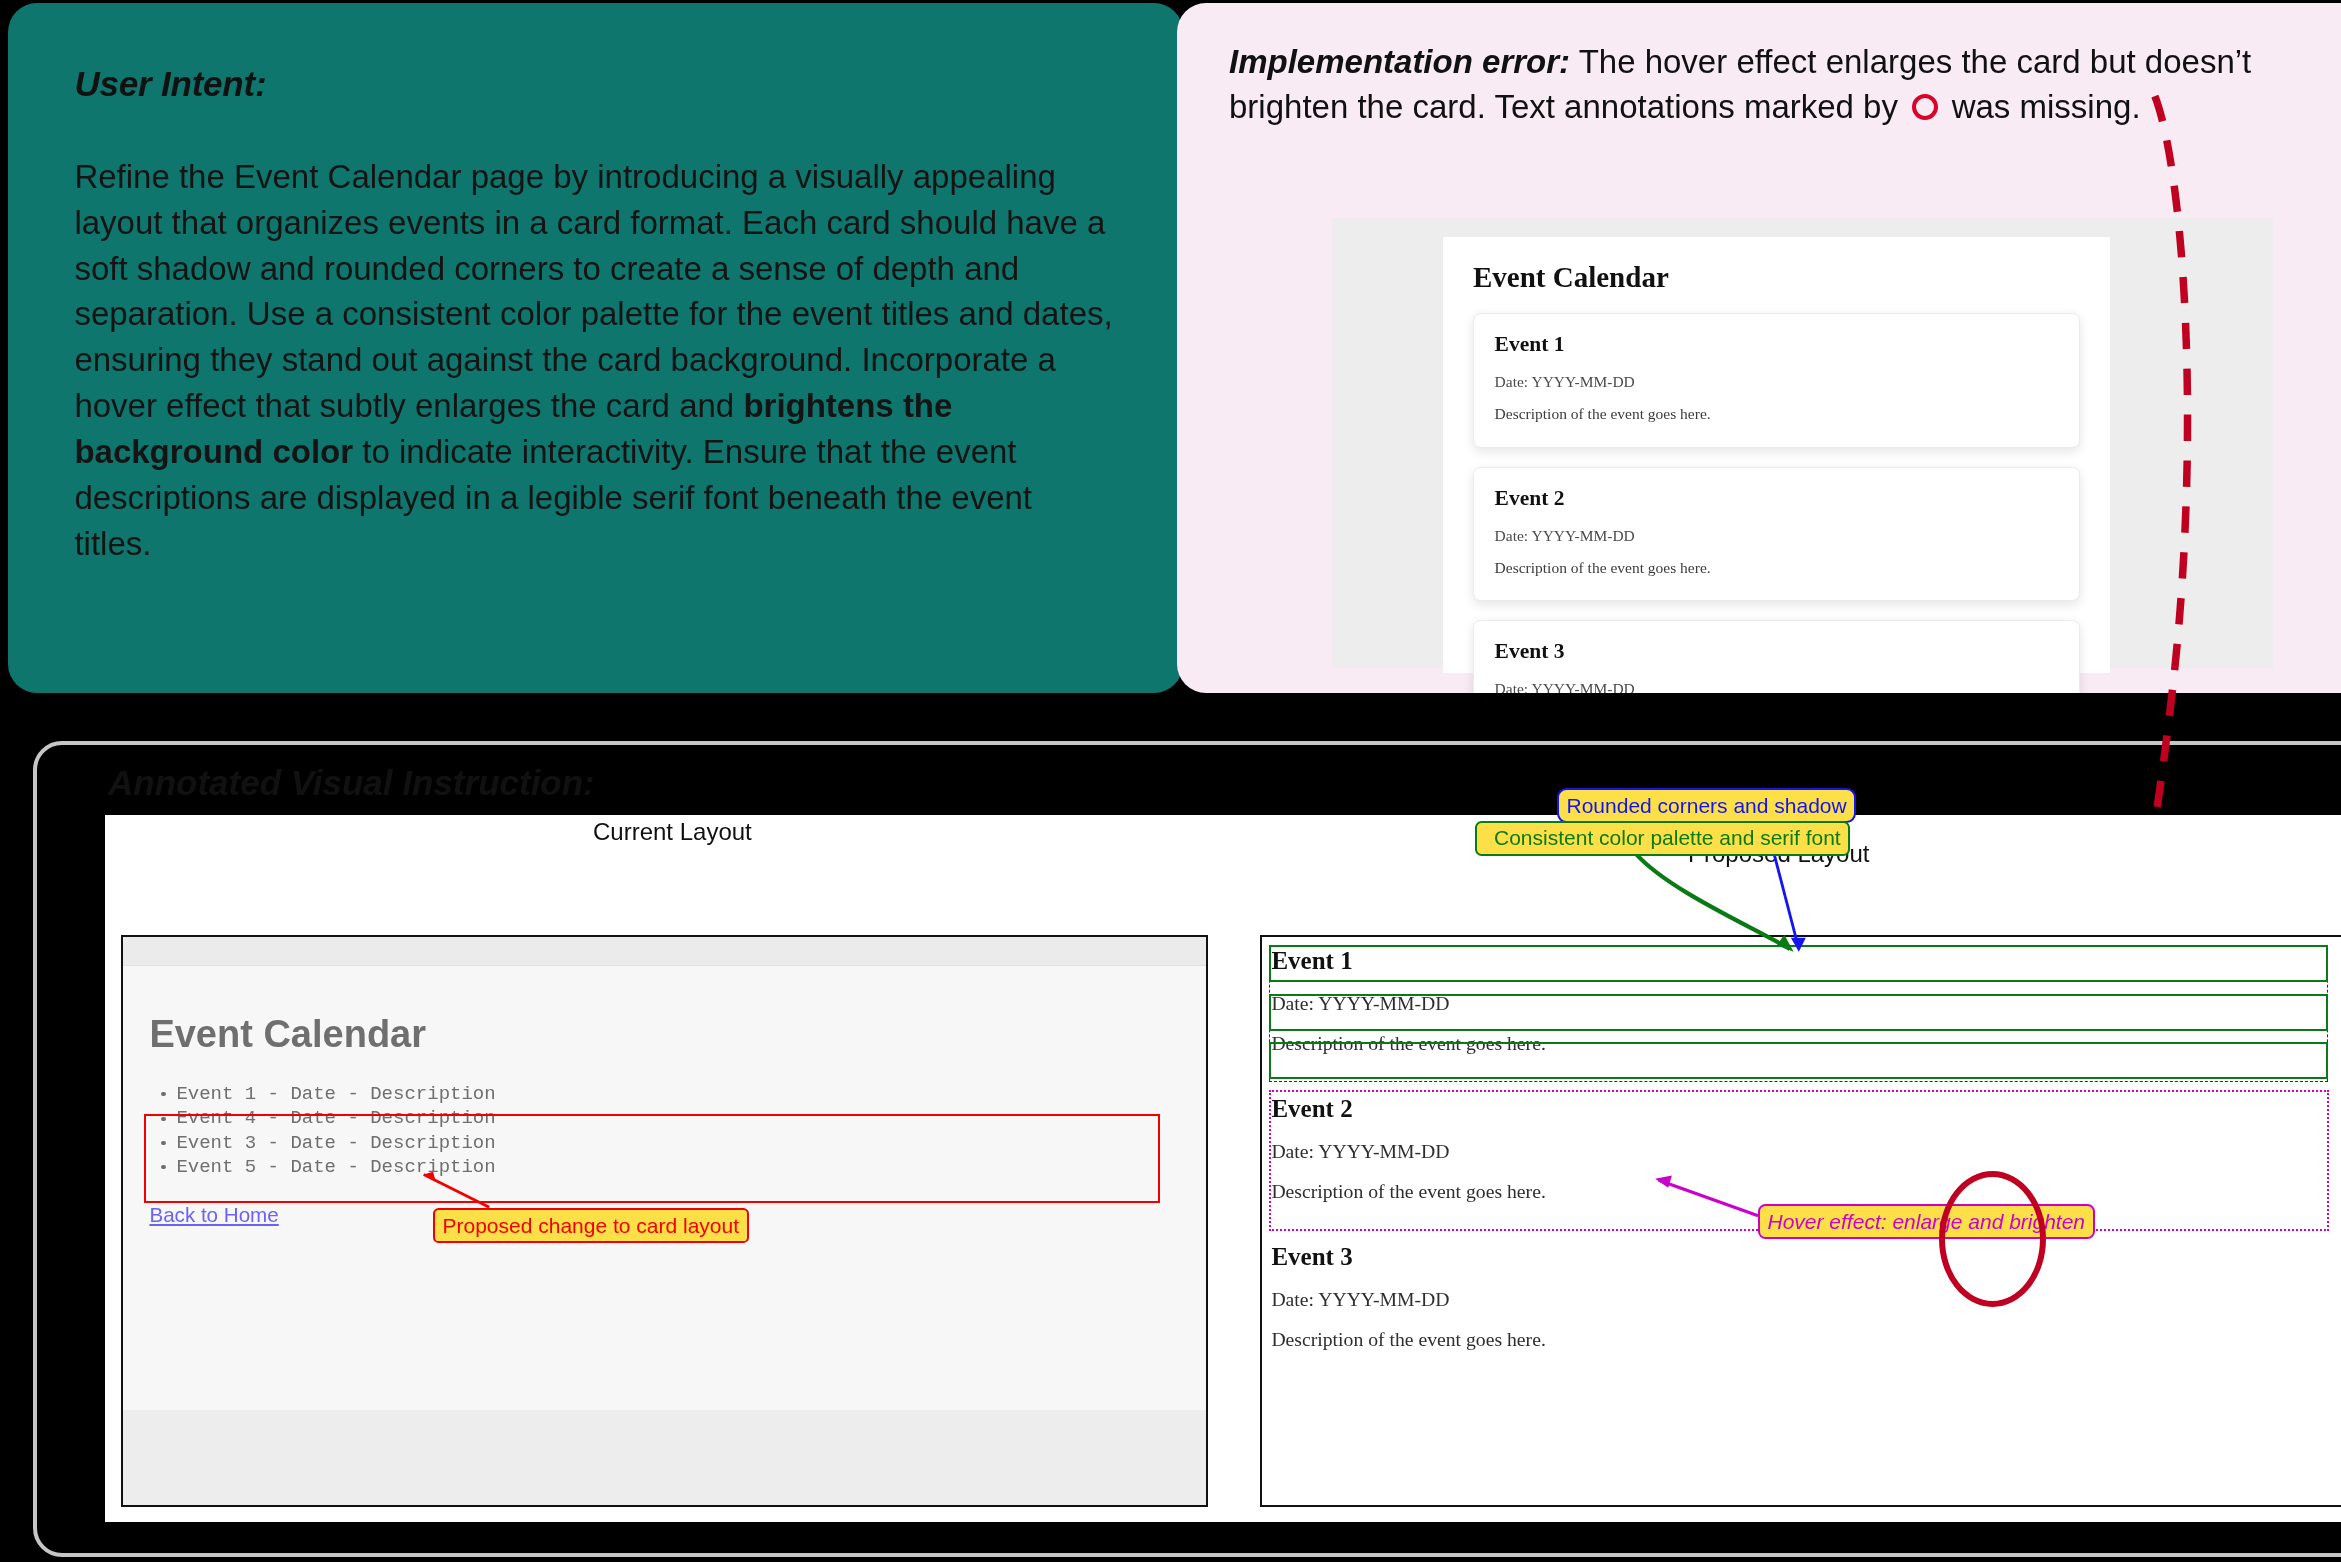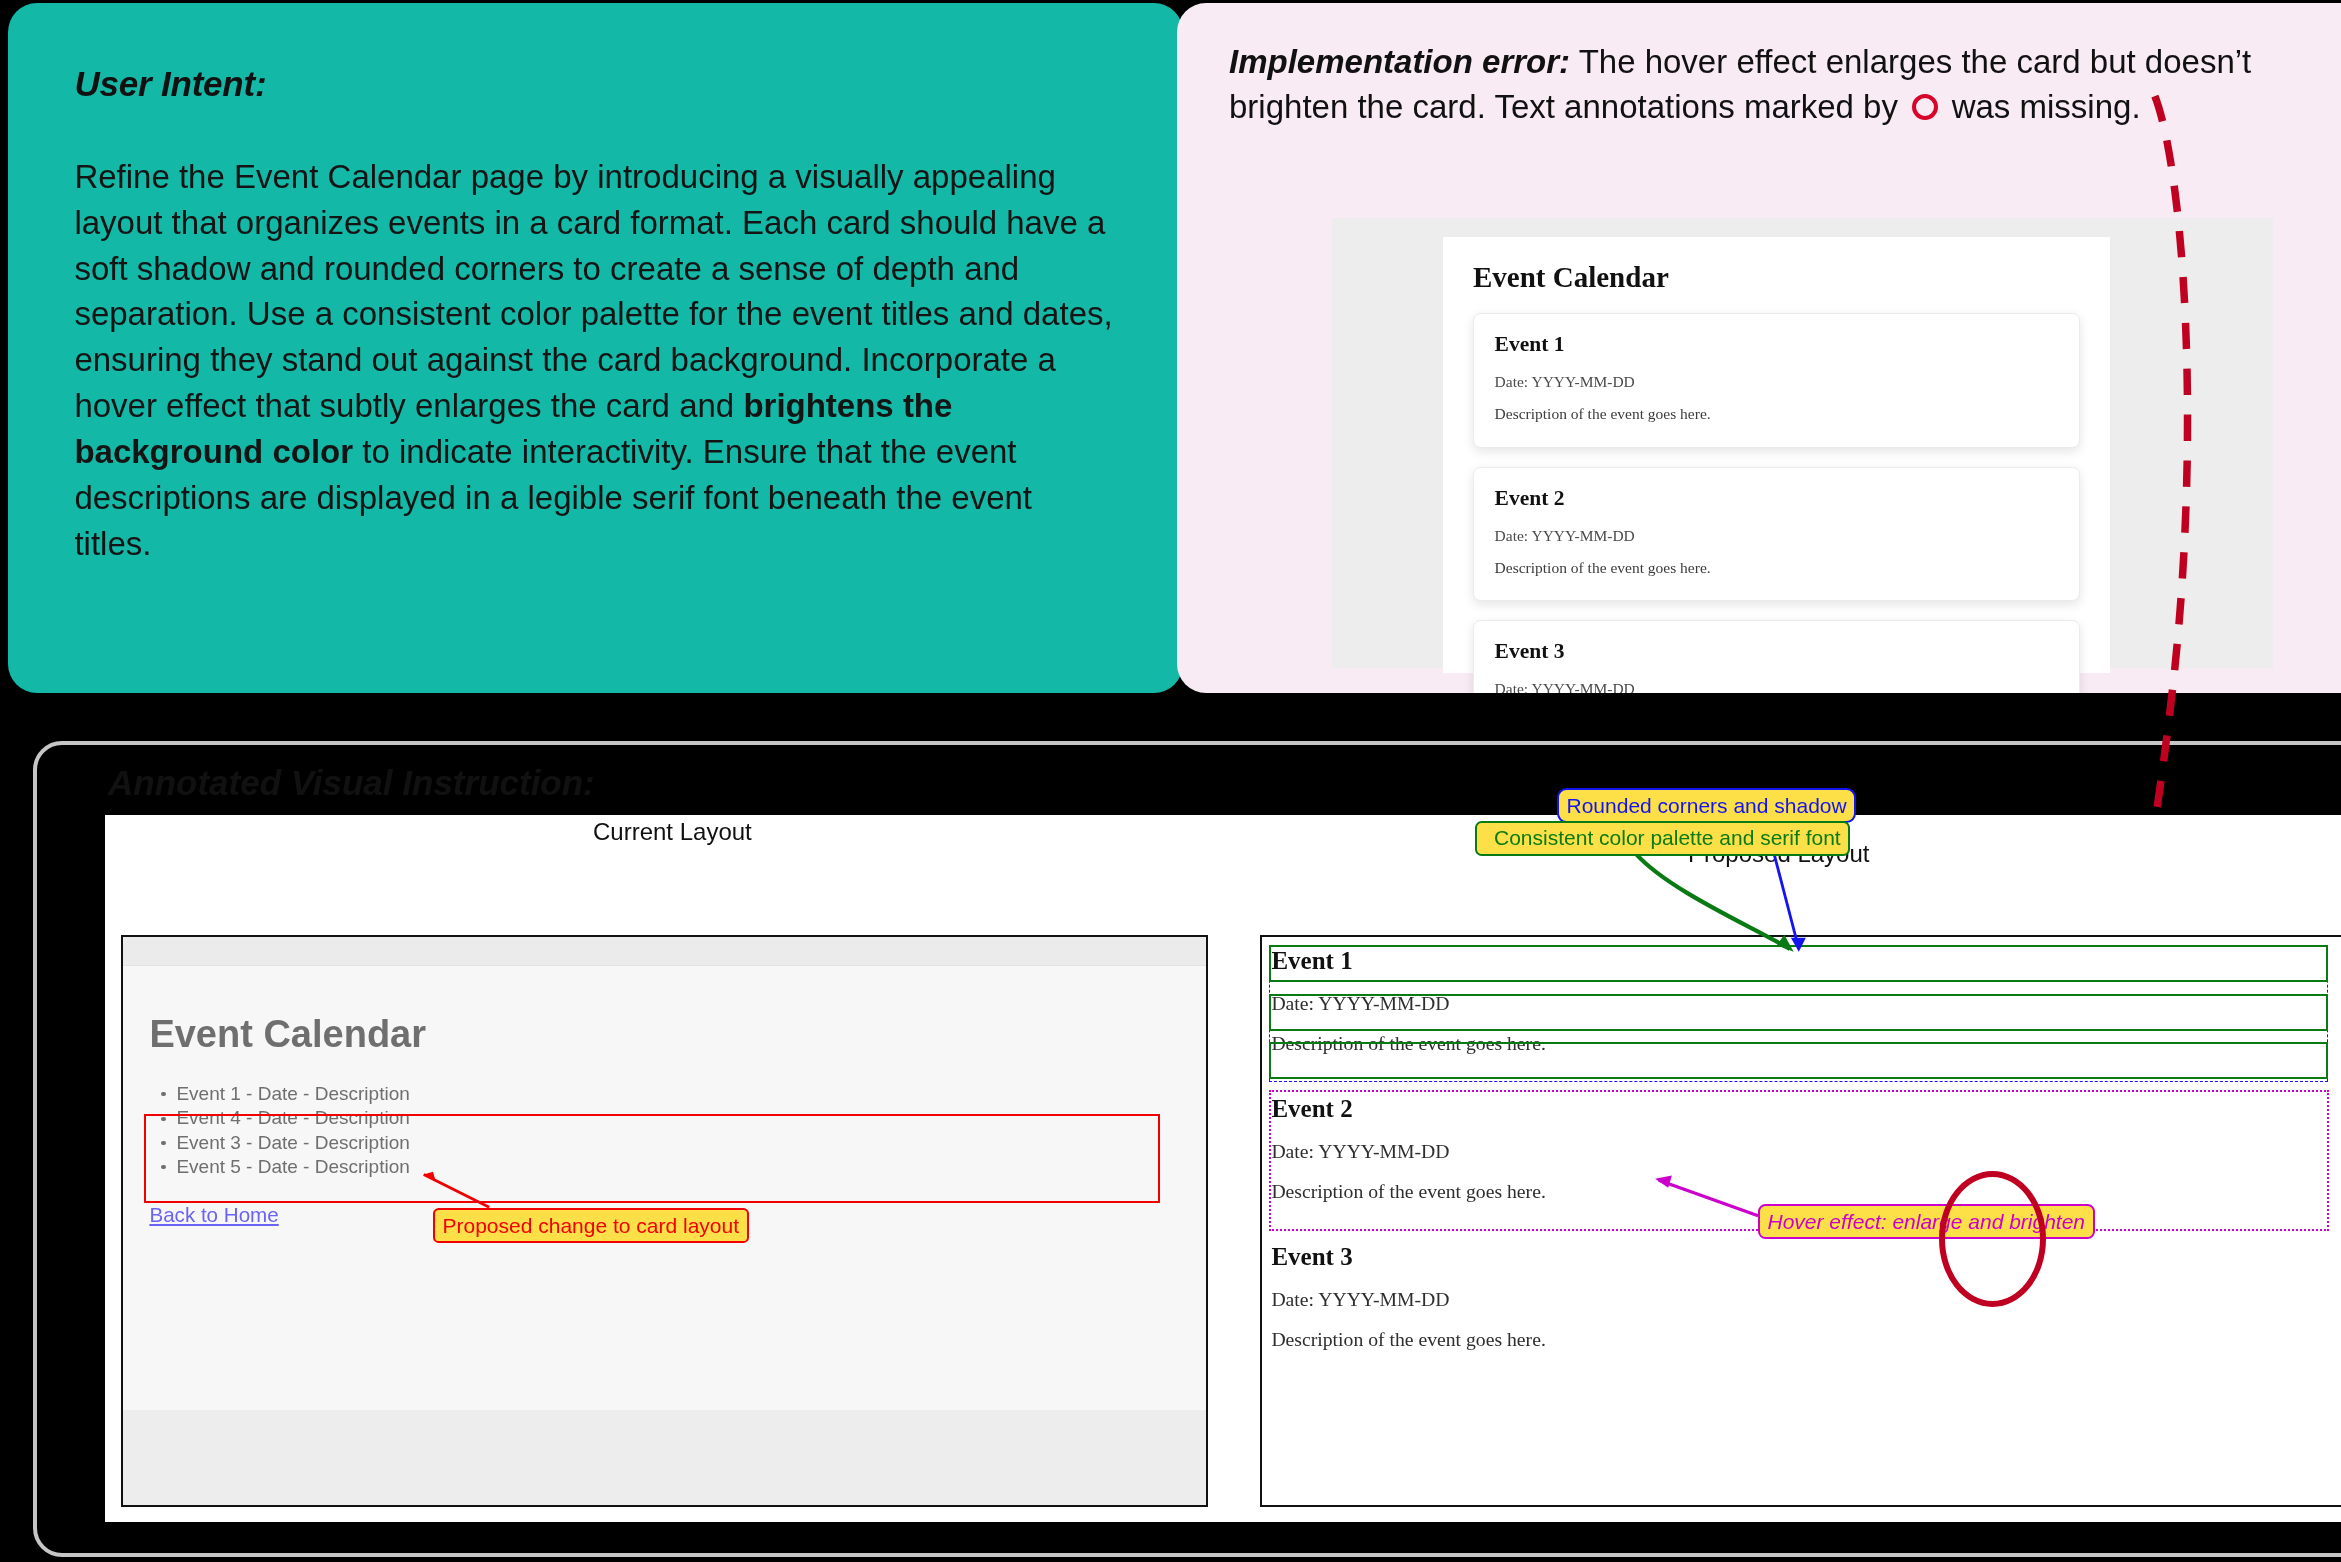--- a/index.html
+++ b/index.html
@@ -8,21 +8,21 @@
     background: #000000;
     font-family: "Liberation Sans", sans-serif;
     overflow: hidden;
   }
   .stage { position: relative; width: 2428px; height: 1563px; background:#000; }
 
   
   .intent-card {
     position: absolute; left: 8.4px; top: 2.8px;
     width: 1175px; height: 690px;
-    background: #14b8a6;
+    background: #0f766e;
     border-radius: 29px;
     padding: 61px 66px 0 66px;
   }
   .intent-title {
     font-size: 35px; font-weight: bold; font-style: italic;
     color: #111; letter-spacing: -0.2px;
   }
   .intent-body {
     margin-top: 50px;
     font-size: 33px; line-height: 1.39; color: #141414;
@@ -101,21 +101,21 @@
   
   .mock-current {
     position: absolute; left: 16.4px; top: 120px;
     width: 1087px; height: 572px;
     background: #ededed;
     border: 2.3px solid #111;
   }
   .mock-topbar { height: 29px; background:#ebebeb; border-bottom:0.5px solid #e2e2e2;}
   .mock-body { background:#f7f7f7; height:444px; padding: 47px 26px 0 26px; position:relative;}
   .cur-h1 { font-size: 38px; font-weight: bold; color:#6f6f6f; }
-  .cur-list { margin-top: 26px; list-style: none; }
+  .cur-list { margin-top: 26px; list-style: none; font-family: Liberation Mono, monospace; }
   .cur-list li { font-size: 19px; color:#6f6f6f; line-height:1.28; padding-left:27px; position:relative;}
   .cur-list li::before {
     content:""; position:absolute; left:12px; top:10.3px;
     width:4.2px; height:4.2px; border-radius:50%; background:#6f6f6f;
   }
   .cur-link {
     margin-top: 24px; display:inline-block;
     font-size: 20.6px; color:#6b63f5; text-decoration: underline;
   }
   .red-box {

